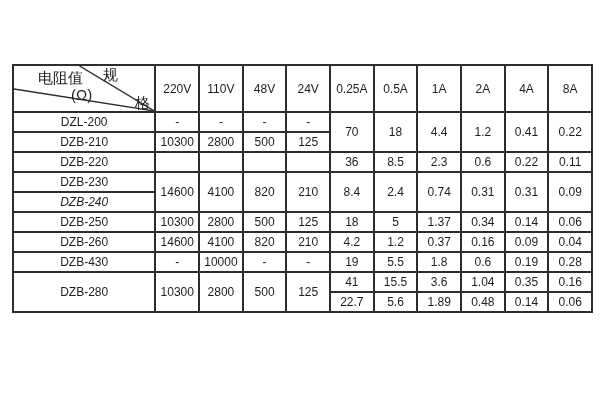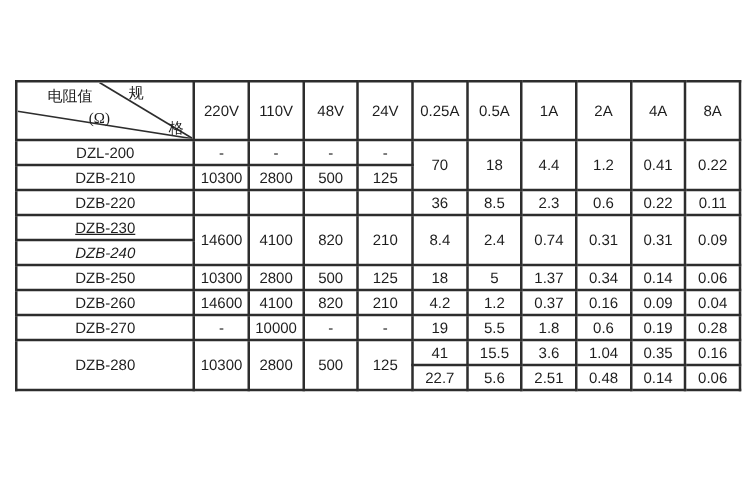--- a/index.html
+++ b/index.html
@@ -30,32 +30,32 @@
     overflow:hidden;
   }
   thead tr{height:47px;}
   tbody tr{height:20px;}
   col.c-model{width:137px;}
   col.c-val{width:42px;}
 
   
   th.diag{position:relative;padding:0;}
   th.diag svg{position:absolute;left:0;top:0;width:100%;height:100%;display:block;}
-  th.diag .dl{position:absolute;font-size:12px;line-height:13px;font-family:Liberation Serif, serif;}
+  th.diag .dl{position:absolute;font-size:15px;line-height:13px;}
   .lbl-res{left:24px;top:5px;}
   .lbl-unit{left:57px;top:22px;}
   .lbl-spec1{left:89px;top:2px;}
   .lbl-spec2{left:121px;top:30px;}
   .lbl-model{left:3px;top:49px;}
 
   
   td.low{vertical-align:bottom;padding-bottom:4px;}
   td.high{vertical-align:top;padding-top:3px;}
   
-  td.thin-b{border-bottom:1px solid #6a6a6a;text-decoration:underline;}
+  td.thin-b{border-bottom:1px solid #6a6a6a;}
   td.thin-t{border-top:1px solid #6a6a6a;font-style:italic;}
 </style>
 </head>
 <body>
 
 <div class="page">
   <table class="spec">
     <colgroup>
       <col class="c-model">
       <col class="c-val">
@@ -166,21 +166,21 @@
           <td>820</td>
           <td>210</td>
           <td>4.2</td>
           <td>1.2</td>
           <td>0.37</td>
           <td>0.16</td>
           <td>0.09</td>
           <td>0.04</td>
         </tr>
         <tr>
-          <td>DZB-270</td>
+          <td>DZB-430</td>
           <td>-</td>
           <td>10000</td>
           <td>-</td>
           <td>-</td>
           <td>19</td>
           <td>5.5</td>
           <td>1.8</td>
           <td>0.6</td>
           <td>0.19</td>
           <td>0.28</td>
@@ -194,20 +194,20 @@
           <td>41</td>
           <td>15.5</td>
           <td>3.6</td>
           <td>1.04</td>
           <td>0.35</td>
           <td>0.16</td>
         </tr>
         <tr>
           <td>22.7</td>
           <td>5.6</td>
-          <td>2.51</td>
+          <td>1.89</td>
           <td>0.48</td>
           <td>0.14</td>
           <td>0.06</td>
         </tr>
       </tbody>
   </table>
 </div>
 
 </body></html>

